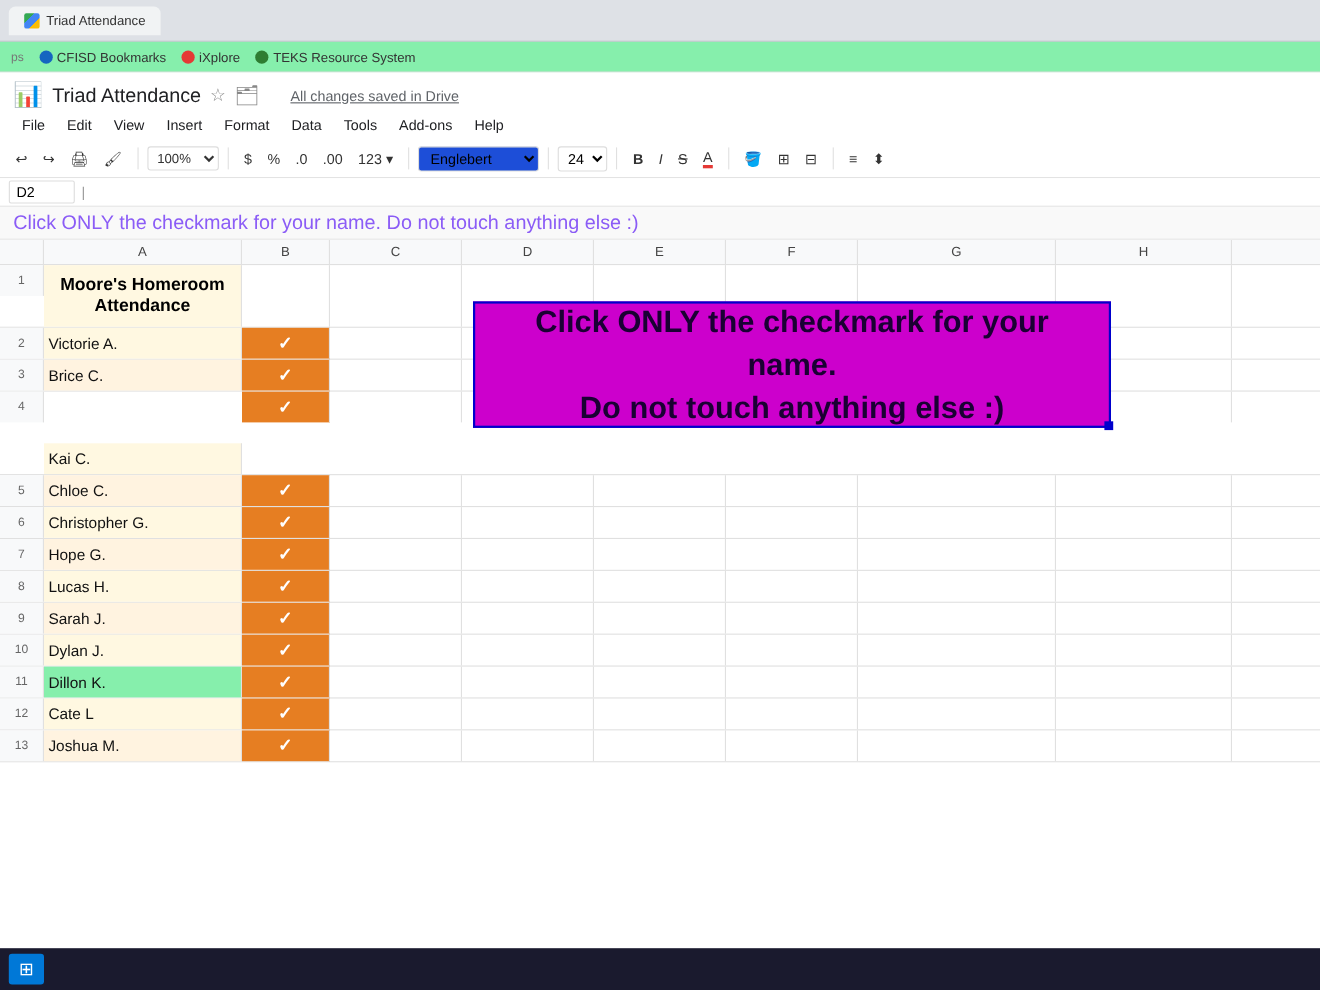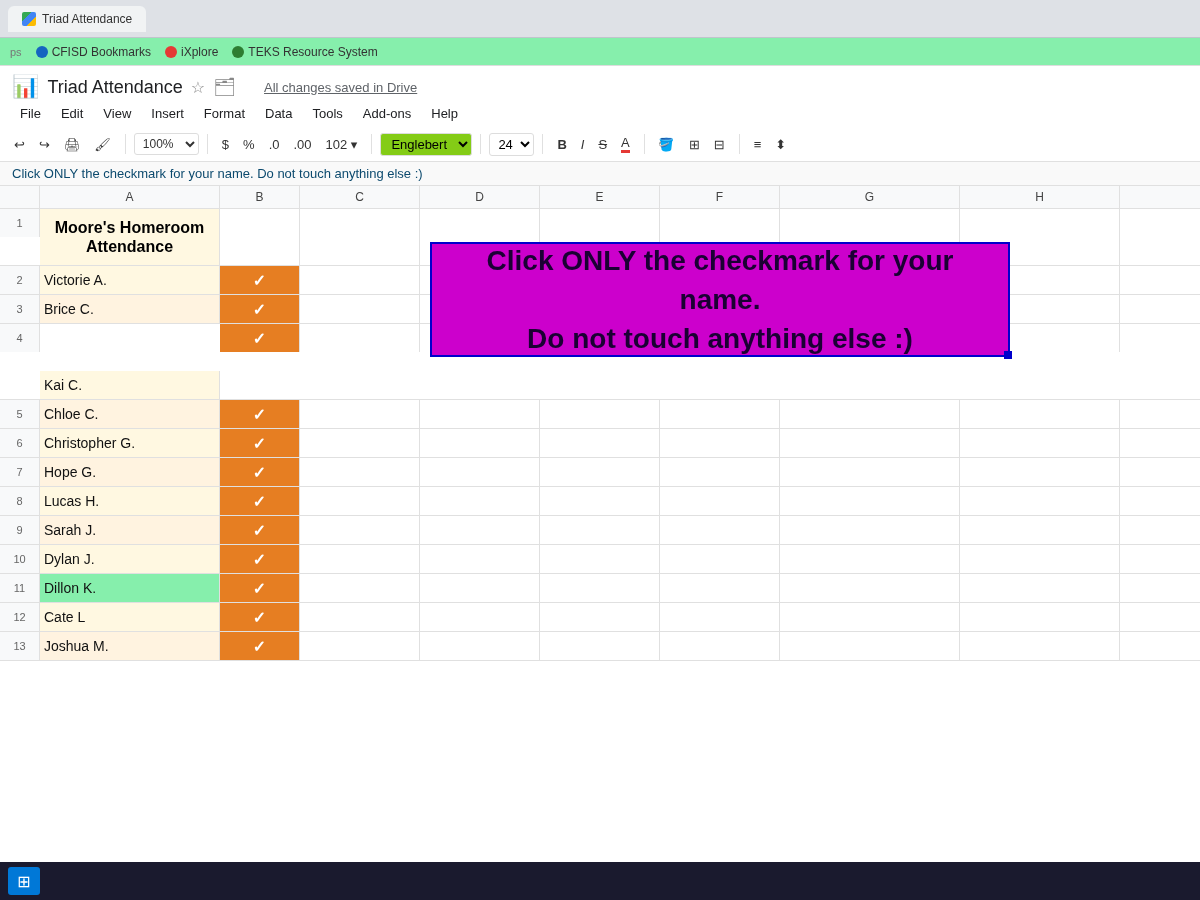--- a/index.html
+++ b/index.html
@@ -146,23 +146,23 @@
     }
     .toolbar-bold { font-weight: bold; }
     .toolbar-italic { font-style: italic; }
     .toolbar-strike { text-decoration: line-through; }
 
     .font-name-dropdown {
       border: 1px solid #ddd;
       border-radius: 3px;
       padding: 2px 6px;
       font-size: 13px;
-      background: #84cc16;
-      cursor: pointer;
-      width: 92px;
+      background: #1d4ed8;
+      cursor: pointer;
+      width: 110px;
     }
     .font-size-dropdown {
       border: 1px solid #ddd;
       border-radius: 3px;
       padding: 2px 4px;
       font-size: 13px;
       background: #fff;
       cursor: pointer;
       width: 45px;
     }
@@ -188,22 +188,22 @@
       flex: 1;
       border: none;
       outline: none;
       font-size: 13px;
       padding: 2px 6px;
     }
     .instruction-bar {
       background: #f9f9f9;
       border-bottom: 1px solid #e0e0e0;
       padding: 4px 12px;
-      font-size: 13px;
-      color: #0c4a6e;
+      font-size: 18px;
+      color: #8b5cf6;
     }
 
     
     .spreadsheet-container {
       flex: 1;
       overflow: hidden;
       position: relative;
       background: #fff;
     }
 
@@ -471,21 +471,21 @@
       <select class="toolbar-btn" style="border:1px solid #ddd; border-radius:3px; padding:2px 4px; font-size:12px; width:65px;">
         <option>100%</option>
       </select>
     </div>
     <div class="toolbar-separator"></div>
     <div class="toolbar-group">
       <button class="toolbar-btn">$</button>
       <button class="toolbar-btn">%</button>
       <button class="toolbar-btn">.0</button>
       <button class="toolbar-btn">.00</button>
-      <button class="toolbar-btn">102 ▾</button>
+      <button class="toolbar-btn">123 ▾</button>
     </div>
     <div class="toolbar-separator"></div>
     <select class="font-name-dropdown">
       <option>Englebert</option>
     </select>
     <div class="toolbar-separator"></div>
     <select class="font-size-dropdown">
       <option>24</option>
     </select>
     <div class="toolbar-separator"></div>
@@ -503,20 +503,25 @@
       <button class="toolbar-btn">⊞</button>
       <button class="toolbar-btn">⊟</button>
     </div>
     <div class="toolbar-separator"></div>
     <div class="toolbar-group">
       <button class="toolbar-btn">≡</button>
       <button class="toolbar-btn">⬍</button>
     </div>
   </div>
 
+  <div class="formula-bar">
+    <input class="cell-ref" type="text" value="D2" readonly="" style="">
+    <span style="color:#999;">|</span>
+    <input class="formula-input" type="text" value="" style="">
+  </div>
 
   <div class="instruction-bar">
     <span>Click ONLY the checkmark for your name. Do not touch anything else :)</span>
   </div>
 
   <div class="spreadsheet-container">
     <div class="grid-wrapper">
 
       <div class="col-header-row">
         <div class="row-num-header"></div>

